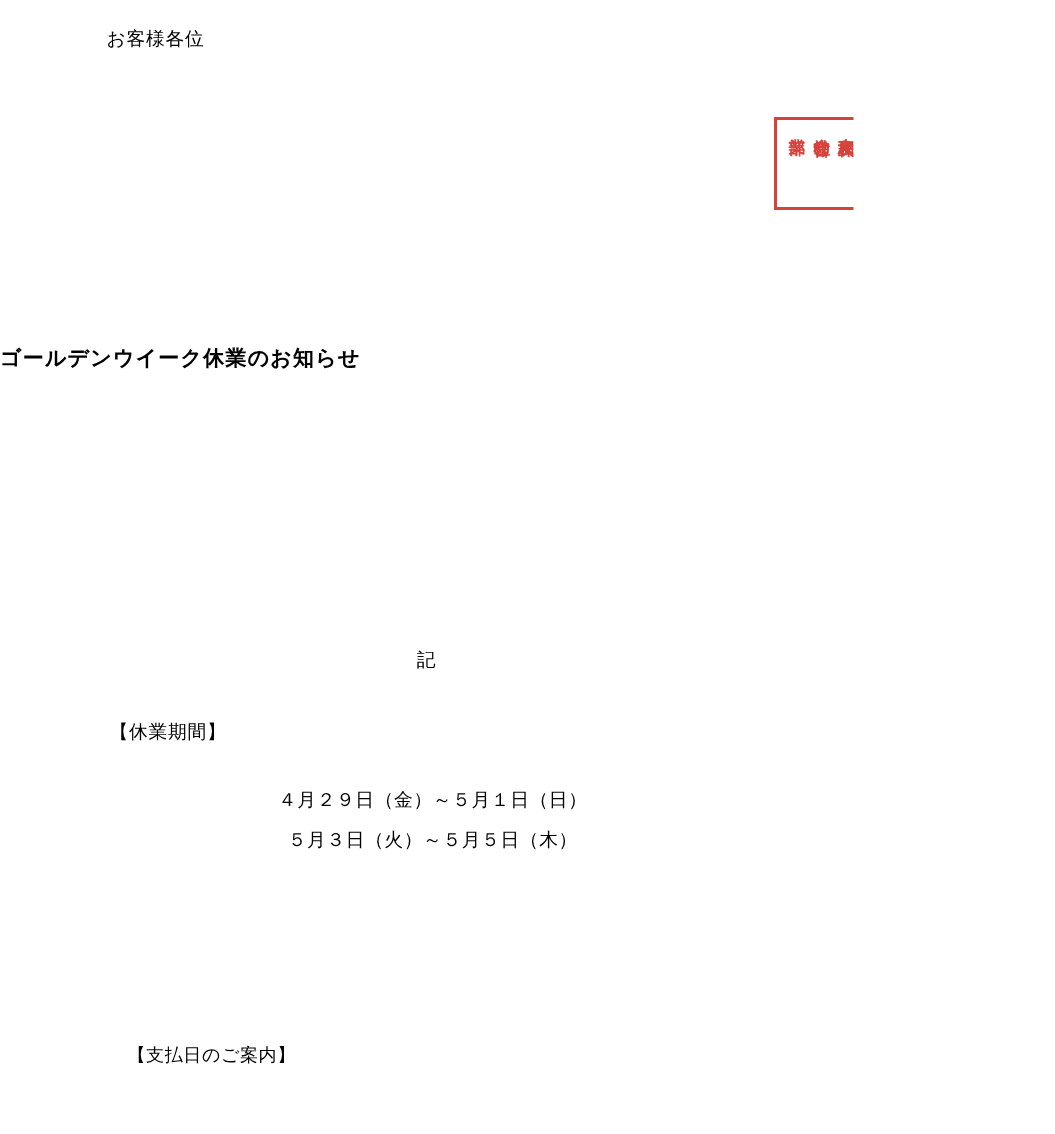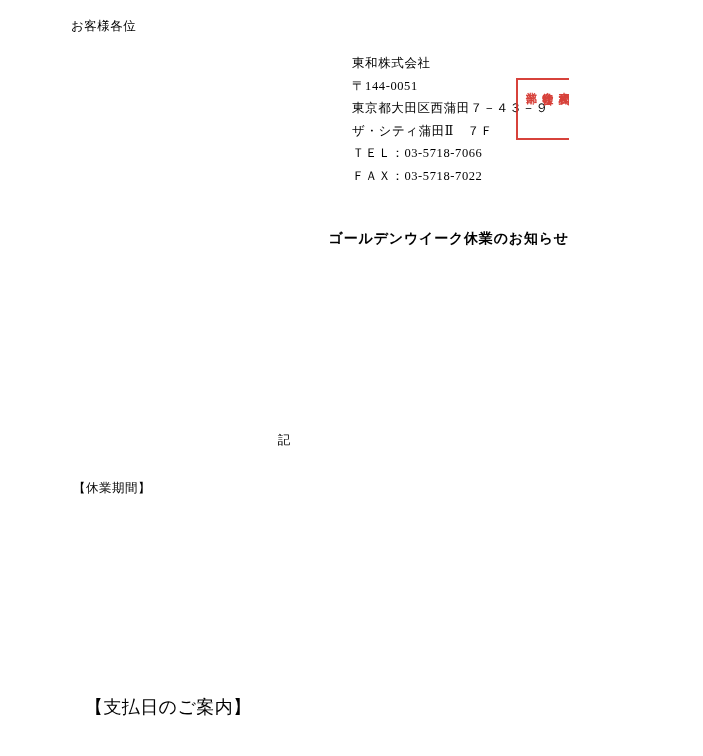--- a/index.html
+++ b/index.html
@@ -61,21 +61,21 @@
     font-family: "DejaVu Serif", serif;
     font-weight: bold;
     letter-spacing: 0.5px;
     height: 54px;
   }
   .doc-title {
     position: absolute;
     left: 0;
     right: 0;
     top: 230px;
-    text-align: right;
+    text-align: left;
     font-size: 14px;
     font-weight: bold;
     letter-spacing: 0.8px;
     font-family: "DejaVu Sans", "Liberation Sans", sans-serif;
   }
   .body-text {
     position: absolute;
     left: 99px;
     top: 280px;
     width: 520px;
@@ -132,61 +132,57 @@
     width: 634px;
     top: 608px;
     text-align: right;
     font-size: 12.5px;
     letter-spacing: 0.6px;
   }
   .payment-heading {
     position: absolute;
     left: 85px;
     top: 695px;
-    font-size: 18px;
+    font-size: 12px;
     letter-spacing: 0.4px;
   }
   .payment-line {
     position: absolute;
     left: 71px;
     top: 717px;
     font-size: 12.5px;
     letter-spacing: 0.2px;
     white-space: nowrap;
   }
 </style>
 </head>
 <body>
 
 <div class="page">
 
   <div class="addressee">お客様各位</div>
 
-  <div class="sender-block">
-    <div>東和株式会社</div>
-    <div>〒144-0051</div>
-    <div>東京都大田区西蒲田７－４３－９</div>
-    <div>ザ・シティ蒲田Ⅱ　７Ｆ</div>
-    <div>ＴＥＬ：03-5718-7066</div>
-    <div>ＦＡＸ：03-5718-7022</div>
-  </div>
 
   <div class="seal">
     <span class="col">東和株式</span>
     <span class="col">会社印営</span>
     <span class="col">業部</span>
   </div>
 
   <div class="doc-title">ゴールデンウイーク休業のお知らせ</div>
 
 
   <div class="closing">敬具</div>
 
   <div class="ki-mark">記</div>
 
   <div class="section-heading">【休業期間】</div>
 
+  <div class="dates">
+    <div>４月２９日（金）～５月１日（日）</div>
+    <div>５月３日（火）～５月５日（木）</div>
+  </div>
 
   <div class="end-mark">以上</div>
 
   <div class="payment-heading">【支払日のご案内】</div>
 
 </div>
 
 </body></html>

